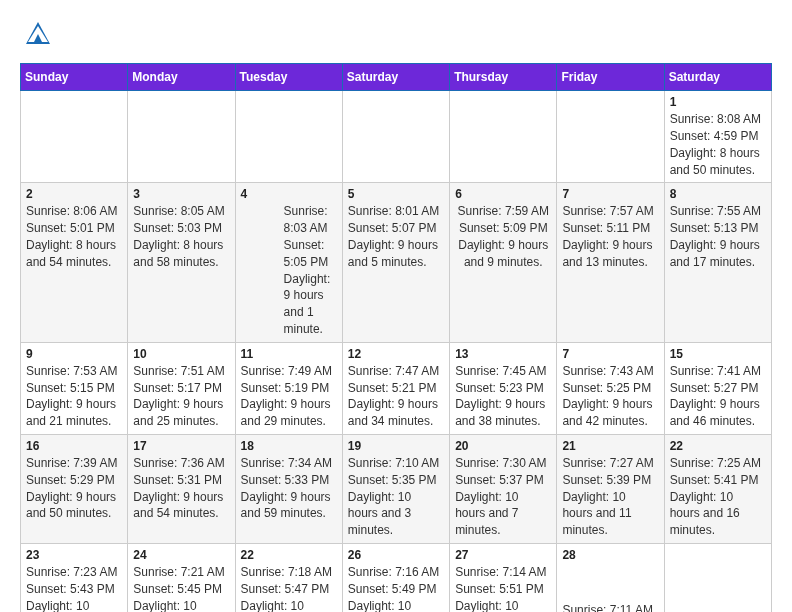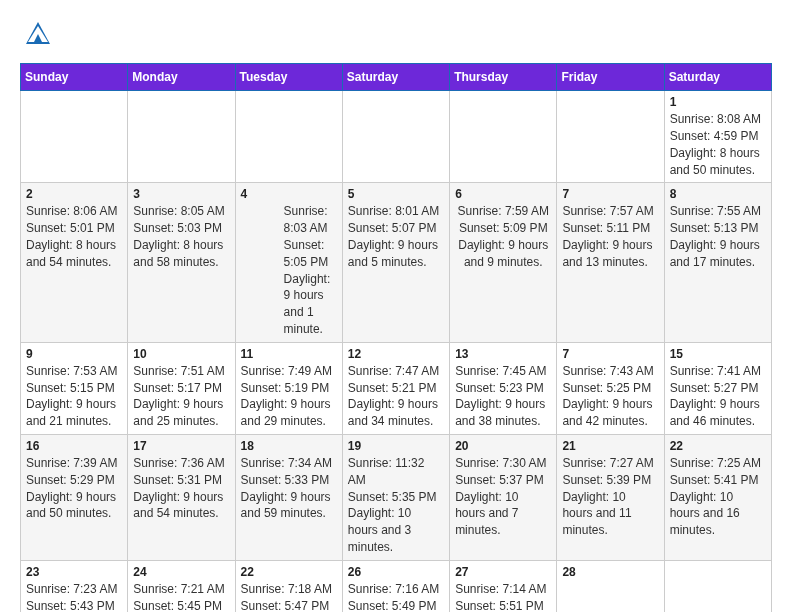--- a/index.html
+++ b/index.html
@@ -236,21 +236,21 @@
 Daylight: 9 hours and 54 minutes.</div>
         </td>
         <td>
           <span class="day-number">18</span>
           <div class="day-info" style="white-space: pre-line;">Sunrise: 7:34 AM
 Sunset: 5:33 PM
 Daylight: 9 hours and 59 minutes.</div>
         </td>
         <td>
           <span class="day-number">19</span>
-          <div class="day-info" style="white-space: pre-line;">Sunrise: 11:32 AM
+          <div class="day-info" style="white-space: pre-line;">Sunrise: 7:10 AM
 Sunset: 5:35 PM
 Daylight: 10 hours and 3 minutes.</div>
         </td>
         <td>
           <span class="day-number">20</span>
           <div class="day-info" style="white-space: pre-line;">Sunrise: 7:30 AM
 Sunset: 5:37 PM
 Daylight: 10 hours and 7 minutes.</div>
         </td>
         <td>

